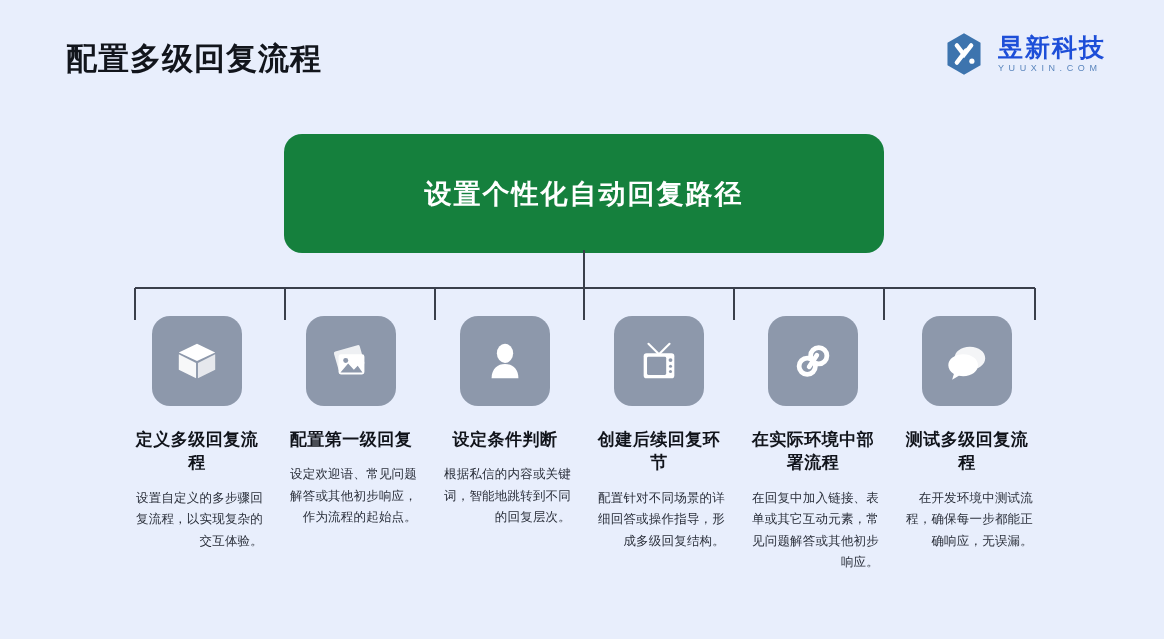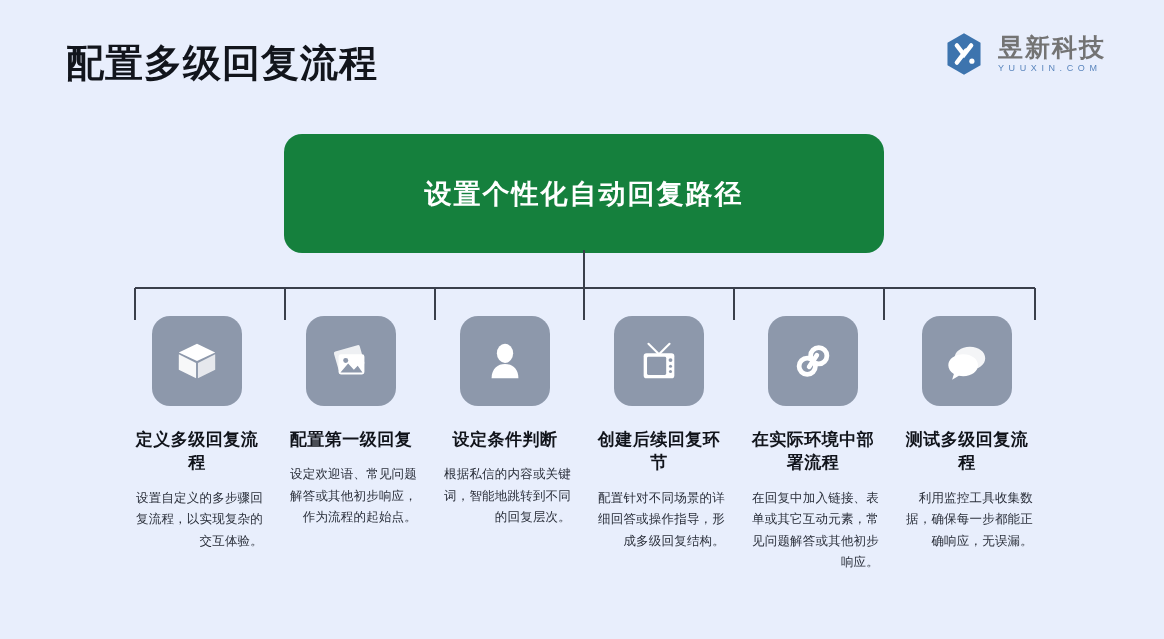--- a/index.html
+++ b/index.html
@@ -19,21 +19,21 @@
   .header {
     position: absolute;
     top: 0; left: 0;
     width: 1164px;
     height: 108px;
   }
   .page-title {
     position: absolute;
     left: 66px;
     top: 38px;
-    font-size: 38px;
+    font-size: 31px;
     font-weight: bold;
     color: #12151c;
     letter-spacing: 1px;
     white-space: nowrap;
   }
   .brand {
     position: absolute;
     right: 58px;
     top: 31px;
     display: flex;
@@ -47,21 +47,21 @@
   }
   .brand-text {
     display: flex;
     flex-direction: column;
     justify-content: center;
     line-height: 1;
   }
   .brand-name {
     font-size: 25px;
     font-weight: bold;
-    color: #737373;
+    color: #1d4ed8;
     letter-spacing: 2px;
     white-space: nowrap;
     text-align: center;
   }
   .brand-domain {
     font-size: 9px;
     color: #5b86bd;
     letter-spacing: 4.6px;
     margin-top: 4px;
     white-space: nowrap;
@@ -257,17 +257,17 @@
   </div>
 
   <div class="col">
     <div class="icon-tile">
       <svg viewBox="0 0 48 48">
         <path d="M27 9 C36.5 9 43 14.5 43 21 C43 27.5 36.5 33 27 33 C25.5 33 24 32.9 22.7 32.6 L16 37 L17.6 30.8 C13.6 28.6 11 25.1 11 21 C11 14.5 17.5 9 27 9 Z" fill="#ffffff" opacity="0.9"></path>
         <path d="M20 17 C29 17 35.5 22.2 35.5 28.4 C35.5 34.6 29 39.8 20 39.8 C18.4 39.8 16.9 39.6 15.5 39.3 L8.5 43.5 L10.3 37.6 C6.8 35.3 4.5 32.1 4.5 28.4 C4.5 22.2 11 17 20 17 Z" fill="#ffffff"></path>
       </svg>
     </div>
     <div class="col-title">测试多级回复流程</div>
-    <div class="col-desc">利用监控工具收集数据，确保每一步都能正确响应，无误漏。</div>
+    <div class="col-desc">在开发环境中测试流程，确保每一步都能正确响应，无误漏。</div>
   </div>
 
 
 </div>
 
 </body></html>

